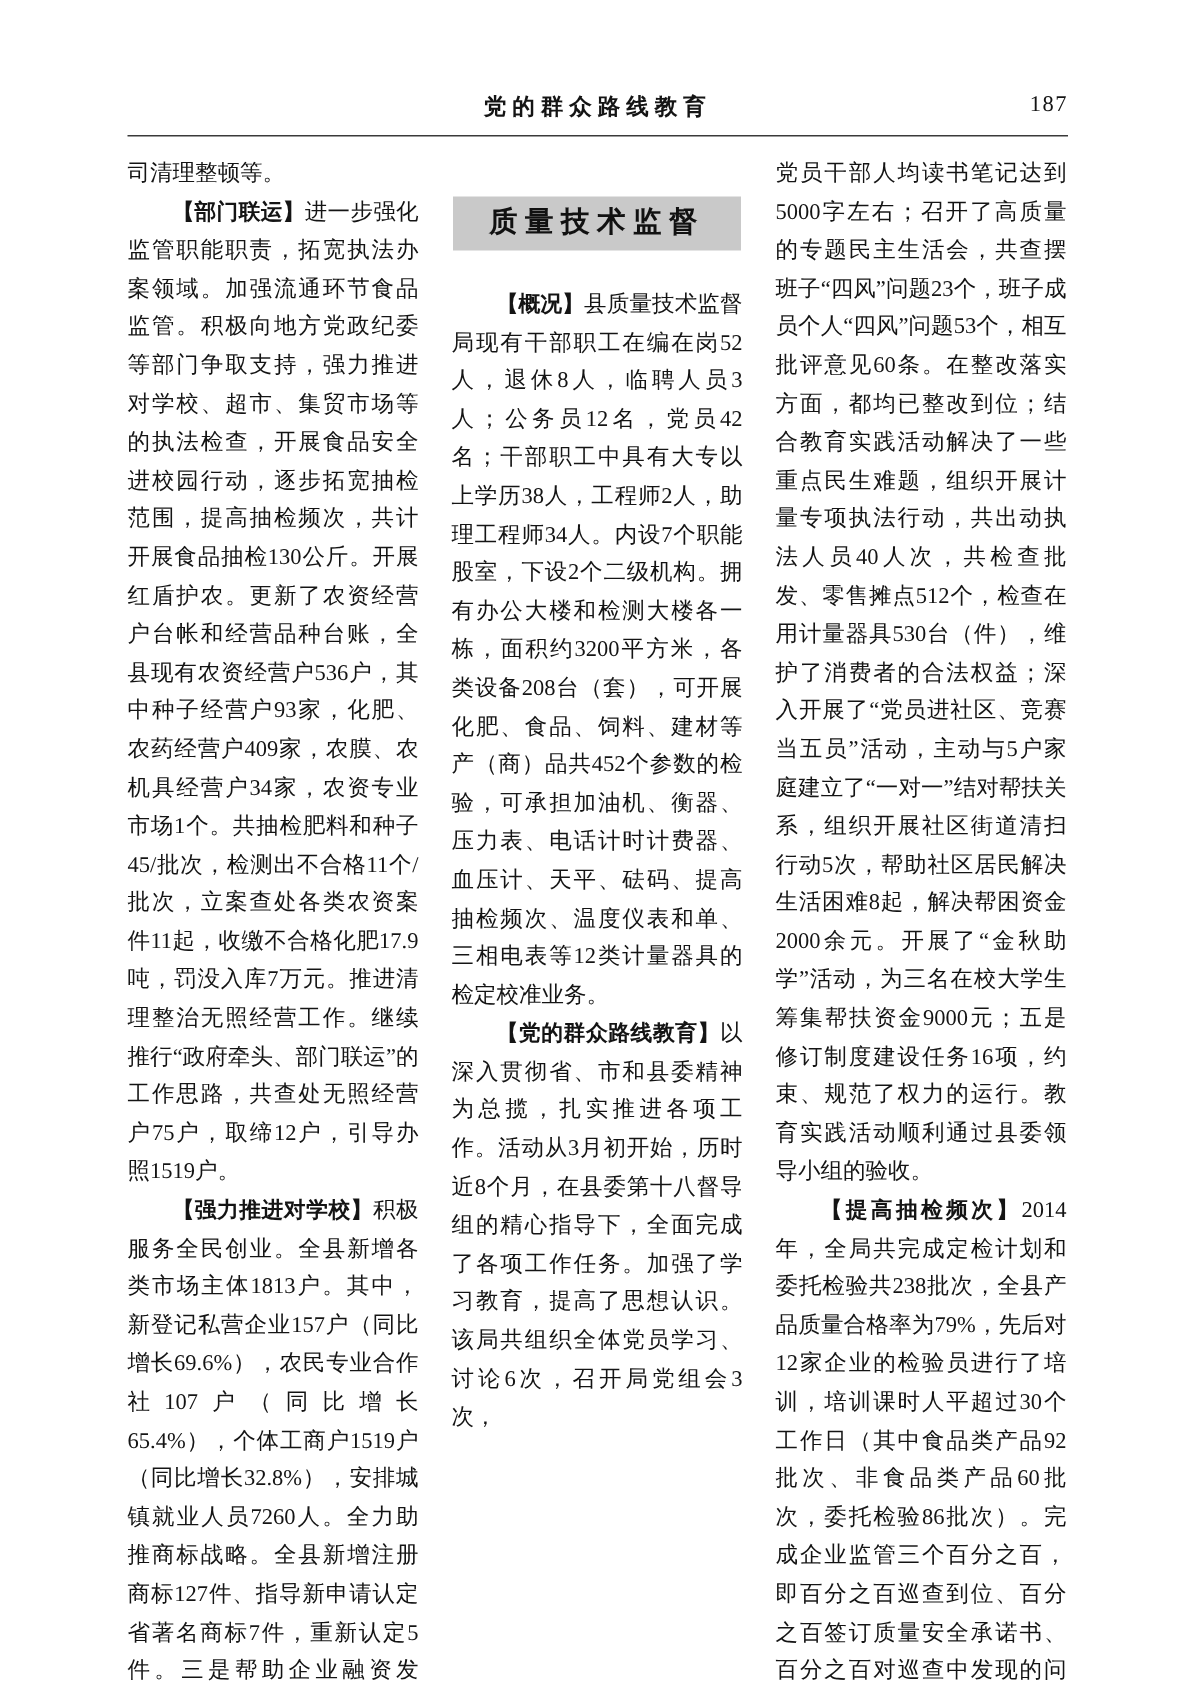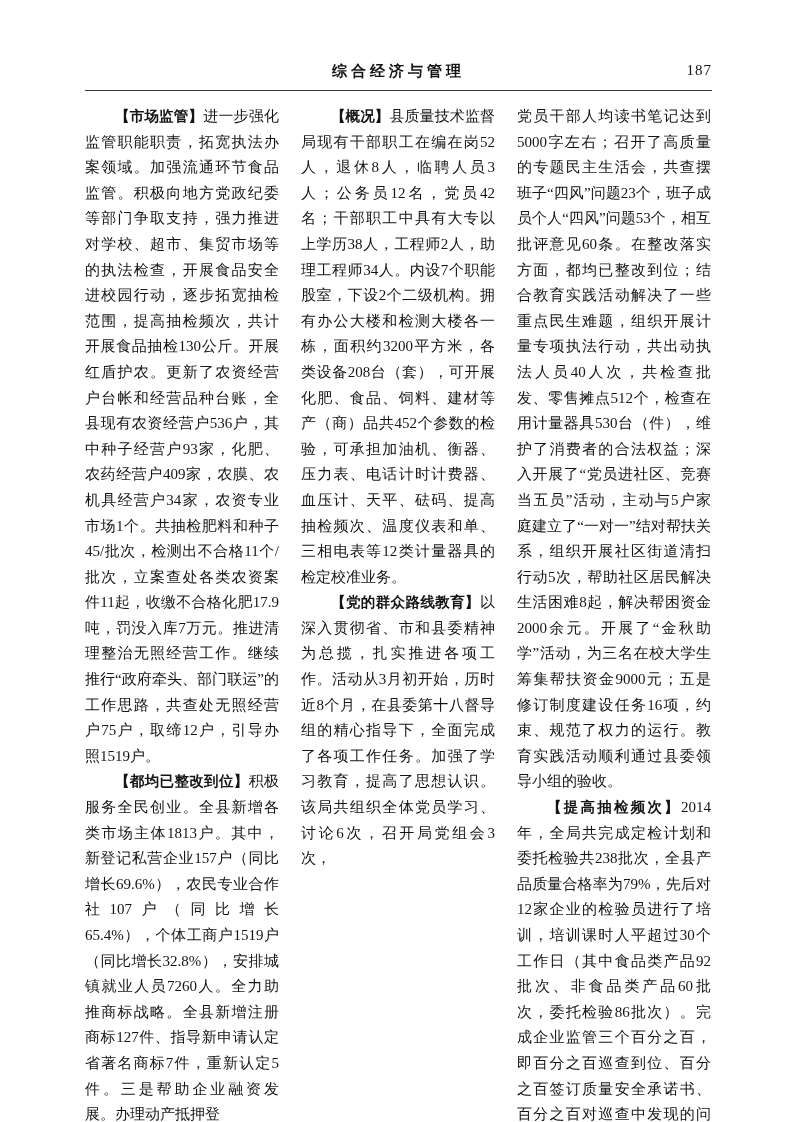--- a/index.html
+++ b/index.html
@@ -59,33 +59,35 @@
     color: #111;
   }
 </style>
 </head>
 <body>
 
 <div class="page">
 
   <header class="page-header">
     <div class="header-inner">
-      <span class="running-head">综合经济与管理</span>
+      <span class="running-head">党的群众路线教育</span>
       <span class="folio">187</span>
     </div>
   </header>
 
   <main class="columns">
 
     <section class="col">
-      <p><span class="entry-label">【市场监管】</span><span>进一步强化监管职能职责，拓宽执法办案领域。加强流通环节食品监管。积极向地方党政纪委等部门争取支持，强力推进对学校、超市、集贸市场等的执法检查，开展食品安全进校园行动，逐步拓宽抽检范围，提高抽检频次，共计开展食品抽检130公斤。开展红盾护农。更新了农资经营户台帐和经营品种台账，全县现有农资经营户536户，其中种子经营户93家，化肥、农药经营户409家，农膜、农机具经营户34家，农资专业市场1个。共抽检肥料和种子45/批次，检测出不合格11个/批次，立案查处各类农资案件11起，收缴不合格化肥17.9吨，罚没入库7万元。推进清理整治无照经营工作。继续推行“政府牵头、部门联运”的工作思路，共查处无照经营户75户，取缔12户，引导办照1519户。</span></p>
-      <p><span class="entry-label">【都均已整改到位】</span><span>积极服务全民创业。全县新增各类市场主体1813户。其中，新登记私营企业157户（同比增长69.6%），农民专业合作社107户（同比增长65.4%），个体工商户1519户（同比增长32.8%），安排城镇就业人员7260人。全力助推商标战略。全县新增注册商标127件、指导新申请认定省著名商标7件，重新认定5件。三是帮助企业融资发展。办理动产抵押登</span></p>
+      <p class="cont">司清理整顿等。</p>
+      <p><span class="entry-label">【部门联运】</span><span>进一步强化监管职能职责，拓宽执法办案领域。加强流通环节食品监管。积极向地方党政纪委等部门争取支持，强力推进对学校、超市、集贸市场等的执法检查，开展食品安全进校园行动，逐步拓宽抽检范围，提高抽检频次，共计开展食品抽检130公斤。开展红盾护农。更新了农资经营户台帐和经营品种台账，全县现有农资经营户536户，其中种子经营户93家，化肥、农药经营户409家，农膜、农机具经营户34家，农资专业市场1个。共抽检肥料和种子45/批次，检测出不合格11个/批次，立案查处各类农资案件11起，收缴不合格化肥17.9吨，罚没入库7万元。推进清理整治无照经营工作。继续推行“政府牵头、部门联运”的工作思路，共查处无照经营户75户，取缔12户，引导办照1519户。</span></p>
+      <p><span class="entry-label">【强力推进对学校】</span><span>积极服务全民创业。全县新增各类市场主体1813户。其中，新登记私营企业157户（同比增长69.6%），农民专业合作社107户（同比增长65.4%），个体工商户1519户（同比增长32.8%），安排城镇就业人员7260人。全力助推商标战略。全县新增注册商标127件、指导新申请认定省著名商标7件，重新认定5件。三是帮助企业融资发展。办理动产抵押登</span></p>
     </section>
 
     <section class="col">
+      <h2 class="section-title">质量技术监督</h2>
       <p><span class="entry-label">【概况】</span><span>县质量技术监督局现有干部职工在编在岗52人，退休8人，临聘人员3人；公务员12名，党员42名；干部职工中具有大专以上学历38人，工程师2人，助理工程师34人。内设7个职能股室，下设2个二级机构。拥有办公大楼和检测大楼各一栋，面积约3200平方米，各类设备208台（套），可开展化肥、食品、饲料、建材等产（商）品共452个参数的检验，可承担加油机、衡器、压力表、电话计时计费器、血压计、天平、砝码、提高抽检频次、温度仪表和单、三相电表等12类计量器具的检定校准业务。</span></p>
       <p><span class="entry-label">【党的群众路线教育】</span><span>以深入贯彻省、市和县委精神为总揽，扎实推进各项工作。活动从3月初开始，历时近8个月，在县委第十八督导组的精心指导下，全面完成了各项工作任务。加强了学习教育，提高了思想认识。该局共组织全体党员学习、讨论6次，召开局党组会3次，</span></p>
     </section>
 
     <section class="col">
       <p class="cont">党员干部人均读书笔记达到5000字左右；召开了高质量的专题民主生活会，共查摆班子“四风”问题23个，班子成员个人“四风”问题53个，相互批评意见60条。在整改落实方面，都均已整改到位；结合教育实践活动解决了一些重点民生难题，组织开展计量专项执法行动，共出动执法人员40人次，共检查批发、零售摊点512个，检查在用计量器具530台（件），维护了消费者的合法权益；深入开展了“党员进社区、竞赛当五员”活动，主动与5户家庭建立了“一对一”结对帮扶关系，组织开展社区街道清扫行动5次，帮助社区居民解决生活困难8起，解决帮困资金2000余元。开展了“金秋助学”活动，为三名在校大学生筹集帮扶资金9000元；五是修订制度建设任务16项，约束、规范了权力的运行。教育实践活动顺利通过县委领导小组的验收。</p>
       <p><span class="entry-label">【提高抽检频次】</span><span>2014年，全局共完成定检计划和委托检验共238批次，全县产品质量合格率为79%，先后对12家企业的检验员进行了培训，培训课时人平超过30个工作日（其中食品类产品92批次、非食品类产品60批次，委托检验86批次）。完成企业监管三个百分之百，即百分之百巡查到位、百分之百签订质量安全承诺书、百分之百对巡查中发现的问题及时处理（全</span></p>
     </section>
 
   </main>

